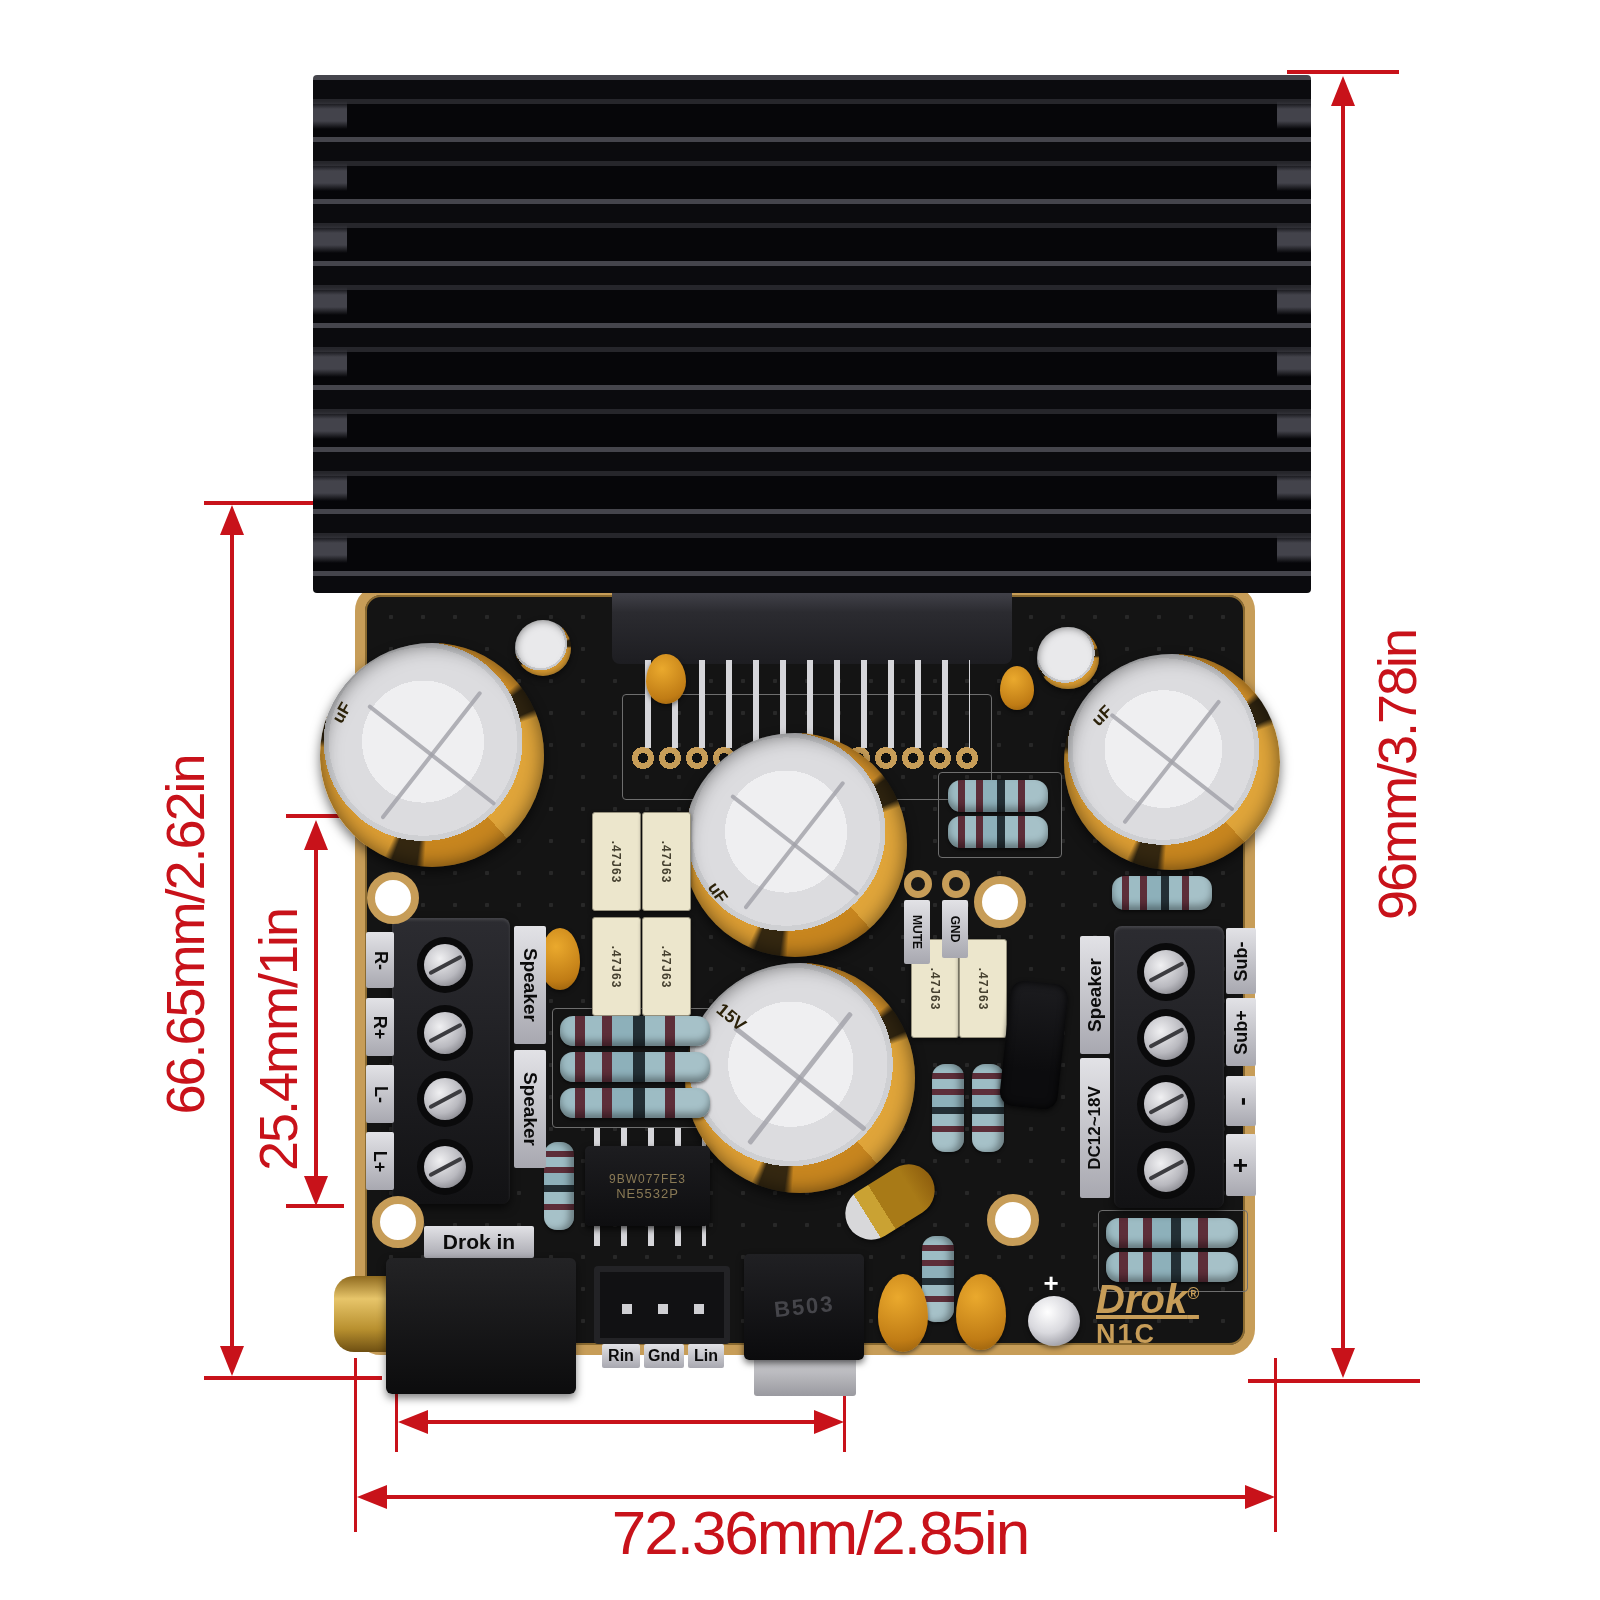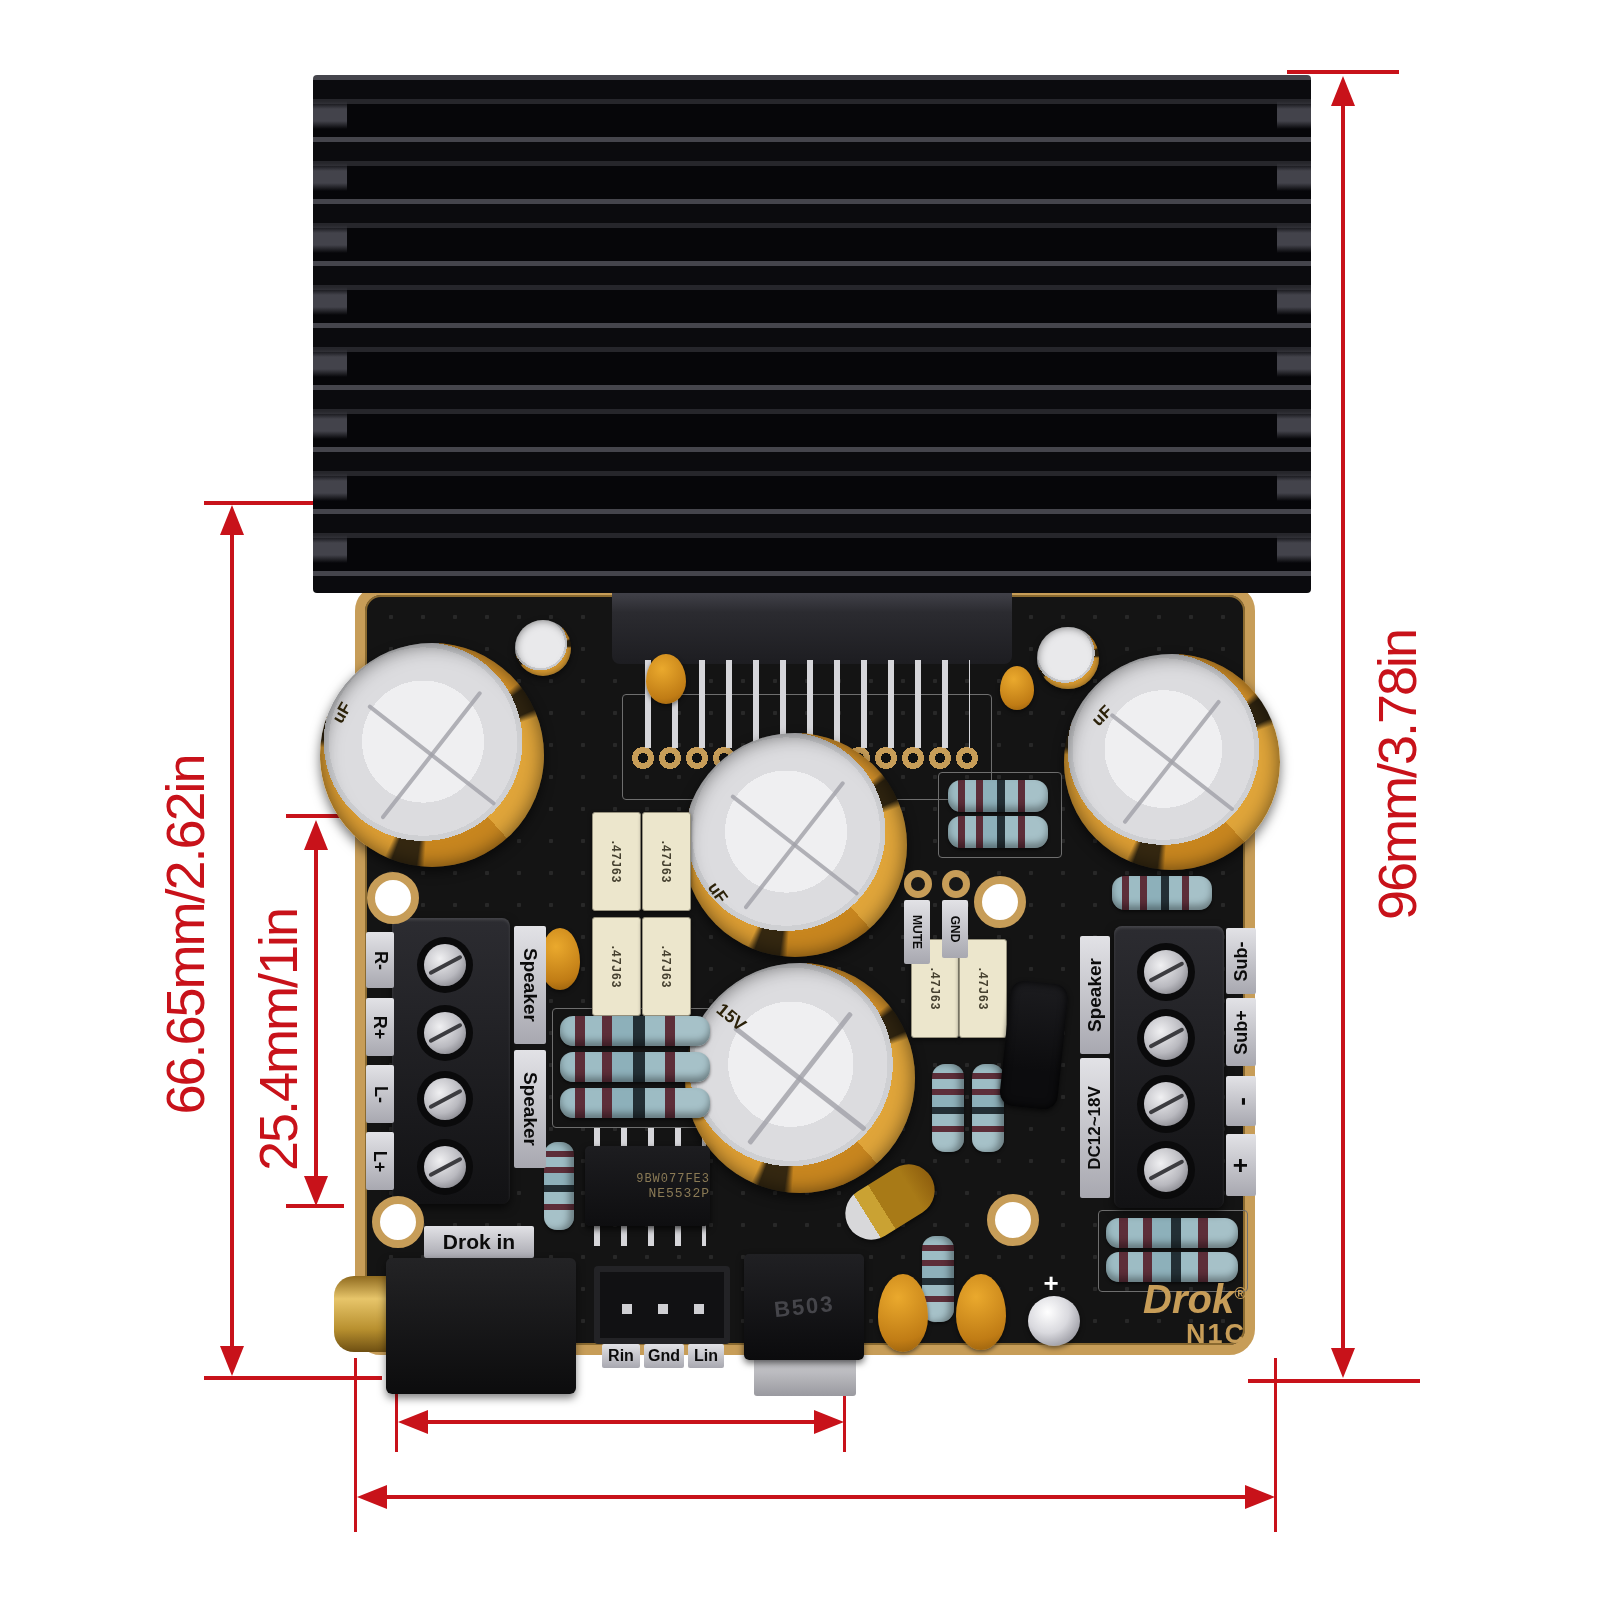--- a/index.html
+++ b/index.html
@@ -232,21 +232,21 @@
   <div class="abs ocap" style="left:540px;top:928px;width:40px;height:62px;z-index:5;"></div>
   <div class="abs ocap" style="left:878px;top:1274px;width:50px;height:78px;z-index:5;"></div>
   <div class="abs ocap" style="left:956px;top:1274px;width:50px;height:76px;z-index:5;"></div>
 
   <div class="abs" style="left:842px;top:1176px;width:96px;height:52px;transform:rotate(-32deg);border-radius:26px;z-index:5;
               background:linear-gradient(90deg,#d8d8da 0 22%,#caa233 22% 40%,#a87a17 40% 75%,#8f5f0e);box-shadow:0 2px 5px rgba(0,0,0,.6);"></div>
 
   <div class="abs pinrow" style="left:594px;top:1128px;width:112px;height:22px;z-index:4;"></div>
   <div class="abs pinrow" style="left:594px;top:1222px;width:112px;height:24px;z-index:4;"></div>
   <div class="abs" style="left:585px;top:1146px;width:125px;height:80px;background:linear-gradient(180deg,#1d1d20,#0e0e10);border-radius:5px;
-              box-shadow:0 3px 6px rgba(0,0,0,.7);z-index:5;display:flex;flex-direction:column;align-items:flex-end;justify-content:center;font-family:Liberation Mono, monospace;">
+              box-shadow:0 3px 6px rgba(0,0,0,.7);z-index:5;display:flex;flex-direction:column;align-items:center;justify-content:center;">
     <span style="font-size:12px;color:#8a7a55;letter-spacing:1px;">9BW077FE3</span>
     <span style="font-size:13px;color:#8a7a55;letter-spacing:1px;">NE5532P</span>
   </div>
 
   <div class="abs strip" style="left:424px;top:1226px;width:110px;height:32px;font-size:21px;z-index:6;">
     <span>Drok in</span>
     </div>
 
   <div class="abs" style="left:334px;top:1276px;width:60px;height:76px;border-radius:20px 0 0 20px;z-index:6;
               background:linear-gradient(180deg,#8f6a1f,#e7c56a 30%,#b8902f 70%,#6e4f12);"></div>
@@ -272,21 +272,21 @@
   <div class="abs" style="left:744px;top:1254px;width:120px;height:106px;background:linear-gradient(180deg,#202023,#0b0b0d);
               border-radius:5px;box-shadow:0 3px 7px rgba(0,0,0,.6);z-index:6;display:flex;align-items:center;justify-content:center;">
     <span style="color:#45454a;font-size:22px;font-weight:bold;transform:rotate(-6deg);letter-spacing:2px;">B503</span>
   </div>
 
   <div class="abs" style="left:1036px;top:1268px;width:30px;height:26px;color:#fff;font-size:26px;font-weight:bold;z-index:6;text-align:center;">
     <span>+</span></div>
   <div class="abs" style="left:1028px;top:1296px;width:52px;height:50px;border-radius:50%;z-index:6;
               background:radial-gradient(circle at 38% 32%,#ffffff,#d9d9de 45%,#9a9aa2 80%,#6c6c74);box-shadow:0 2px 5px rgba(0,0,0,.5);"></div>
 
-  <div class="abs" style="left:1096px;top:1274px;width:150px;height:82px;z-index:6;color:#c79d58;text-align:right;">
+  <div class="abs" style="left:1096px;top:1274px;width:150px;height:82px;z-index:6;color:#c79d58;text-align:left;text-decoration:underline;">
     <div style="font-size:40px;font-weight:bold;font-style:italic;line-height:40px;">
       <span>Drok</span><span style="font-size:16px;vertical-align:super;">®</span>
     </div>
     <div style="font-size:27px;font-weight:bold;letter-spacing:2px;">N1C</div>
   </div>
 
   <div class="abs dimh" style="left:1287px;top:70px;width:112px;"></div>
   <div class="abs dimv" style="left:1341px;top:84px;height:1288px;"></div>
   <div class="abs au" style="left:1331px;top:76px;"></div>
   <div class="abs ad" style="left:1331px;top:1348px;"></div>
@@ -317,14 +317,17 @@
   <div class="abs dimv" style="left:843px;top:1385px;height:67px;width:3px;"></div>
   <div class="abs dimh" style="left:410px;top:1420px;width:424px;"></div>
   <div class="abs al" style="left:398px;top:1410px;"></div>
   <div class="abs ar" style="left:814px;top:1410px;"></div>
 
   <div class="abs dimv" style="left:354px;top:1358px;height:174px;width:3px;"></div>
   <div class="abs dimv" style="left:1274px;top:1358px;height:174px;width:3px;"></div>
   <div class="abs dimh" style="left:370px;top:1495px;width:892px;"></div>
   <div class="abs al" style="left:357px;top:1485px;"></div>
   <div class="abs ar" style="left:1245px;top:1485px;"></div>
+  <div class="abs dimtext" style="left:560px;top:1500px;width:520px;height:64px;font-size:62px;">
+    <span>72.36mm/2.85in</span>
+    </div>
 
 </div>
 
 </body></html>

